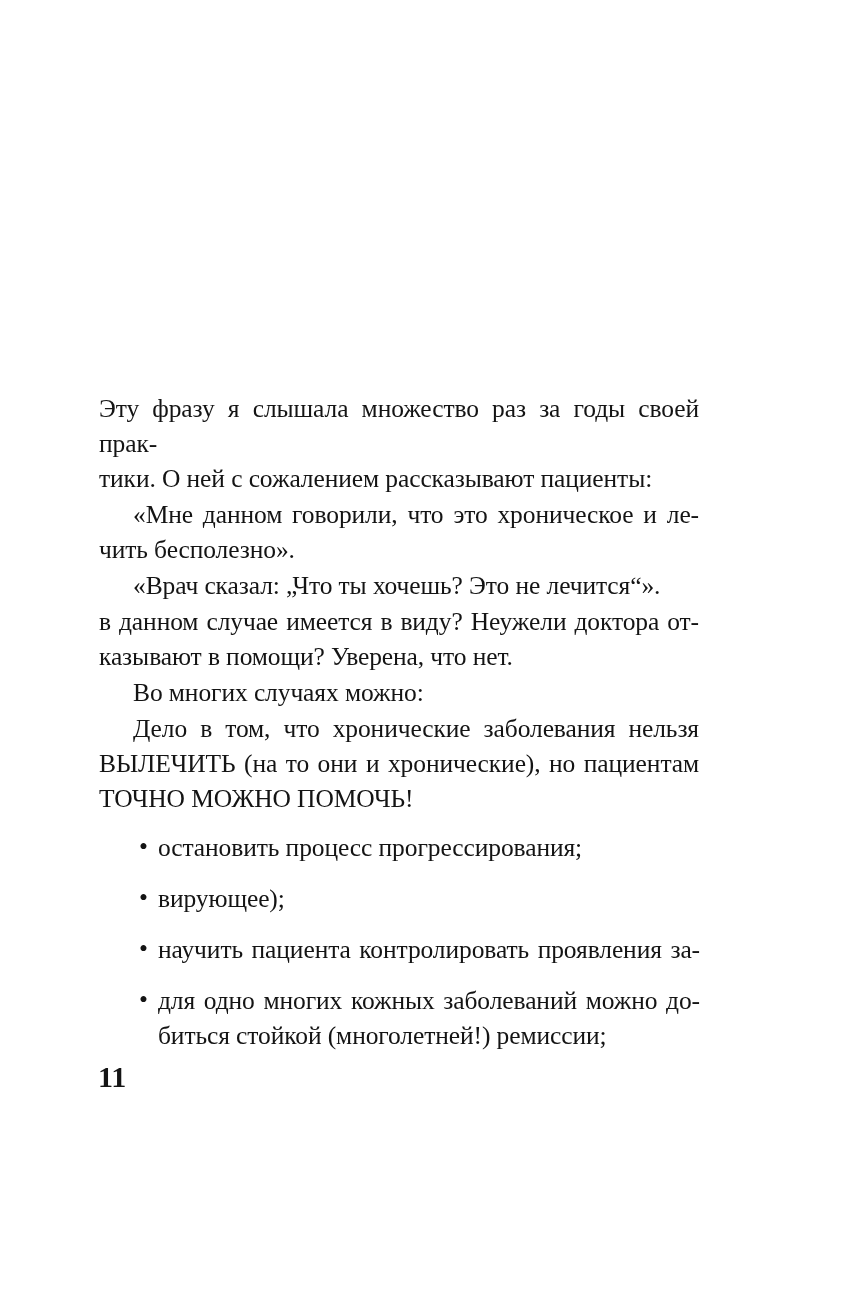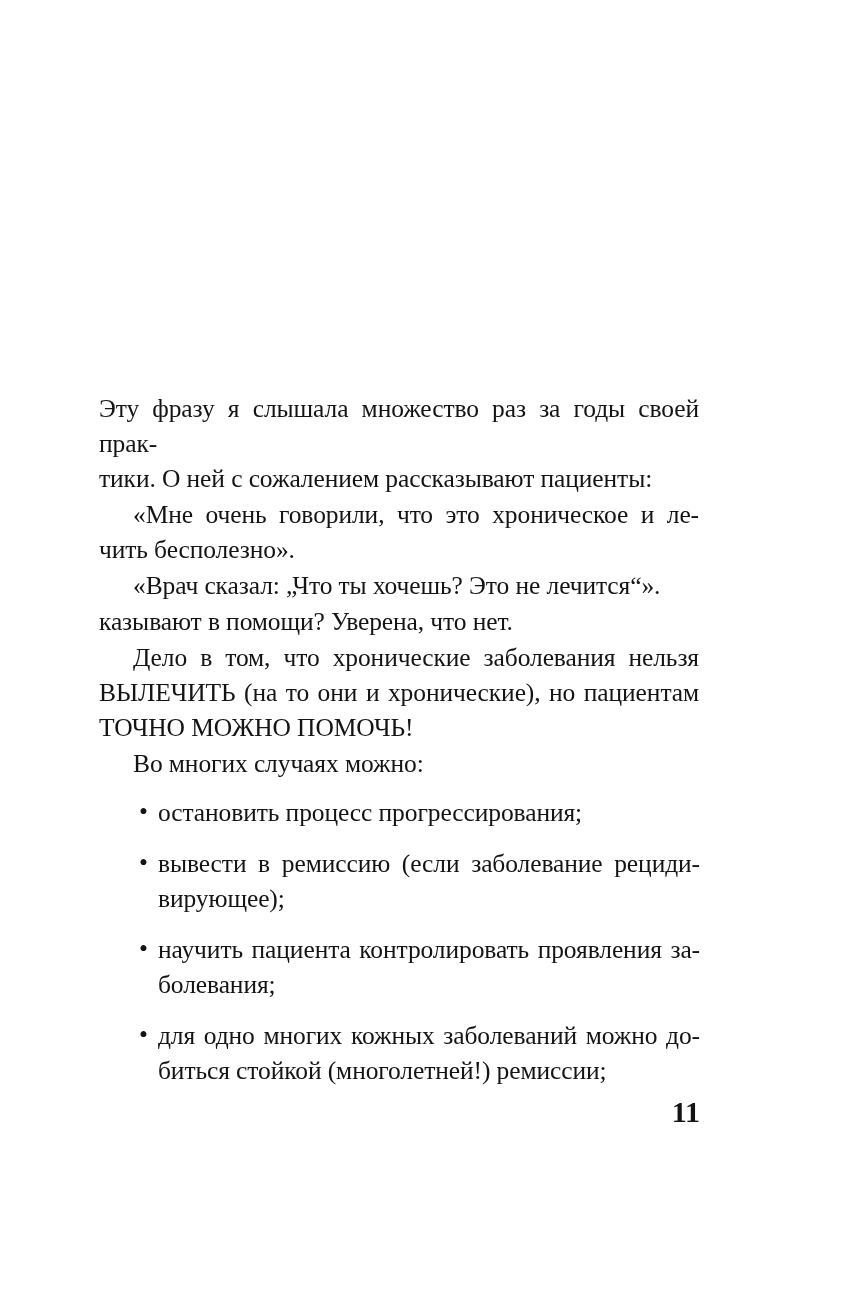--- a/index.html
+++ b/index.html
@@ -46,68 +46,67 @@
     margin-bottom: 16px;
   }
   .bullet:last-child { margin-bottom: 0; }
   .bullet .marker {
     position: absolute;
     left: 41px;
     top: -1px;
   }
   .page-number {
     margin-top: 6px;
-    text-align: right;
+    text-align: left;
     font-size: 30px;
     font-weight: bold;
   }
 </style>
 </head>
 <body>
 
 <div class="page">
   <div class="text-block">
     <div id="paragraphs">
         <div class="paragraph">
           <div class="line just">Эту фразу я слышала множество раз за годы своей прак-</div>
           <div class="line">тики. О ней с сожалением рассказывают пациенты:</div>
         </div>
         <div class="paragraph">
-          <div class="line just indent">«Мне очень говорили, что это хроническое и ле-</div>
+          <div class="line just indent">«Мне данном говорили, что это хроническое и ле-</div>
           <div class="line">чить бесполезно».</div>
         </div>
         <div class="paragraph">
           <div class="line indent">«Врач сказал: „Что ты хочешь? Это не лечится“».</div>
         </div>
         <div class="paragraph">
+          <div class="line just">в данном случае имеется в виду? Неужели доктора от-</div>
           <div class="line">казывают в помощи? Уверена, что нет.</div>
+        </div>
+        <div class="paragraph">
+          <div class="line indent">Во многих случаях можно:</div>
         </div>
         <div class="paragraph">
           <div class="line just indent">Дело в том, что хронические заболевания нельзя</div>
           <div class="line just">ВЫЛЕЧИТЬ (на то они и хронические), но пациентам</div>
           <div class="line">ТОЧНО МОЖНО ПОМОЧЬ!</div>
-        </div>
-        <div class="paragraph">
-          <div class="line indent">Во многих случаях можно:</div>
         </div>
       </div>
     <div id="bullet-list" class="bullets">
         <div class="bullet">
           <span class="marker">•</span>
           <div class="line">остановить процесс прогрессирования;</div>
         </div>
         <div class="bullet">
           <span class="marker">•</span>
-          <div class="line just">вывести в ремиссию (если заболевание рециди-</div>
           <div class="line">вирующее);</div>
         </div>
         <div class="bullet">
           <span class="marker">•</span>
           <div class="line just">научить пациента контролировать проявления за-</div>
-          <div class="line">болевания;</div>
         </div>
         <div class="bullet">
           <span class="marker">•</span>
           <div class="line just">для одно многих кожных заболеваний можно до-</div>
           <div class="line">биться стойкой (многолетней!) ремиссии;</div>
         </div>
       </div>
     <div class="page-number">11</div>
   </div>
 </div>

